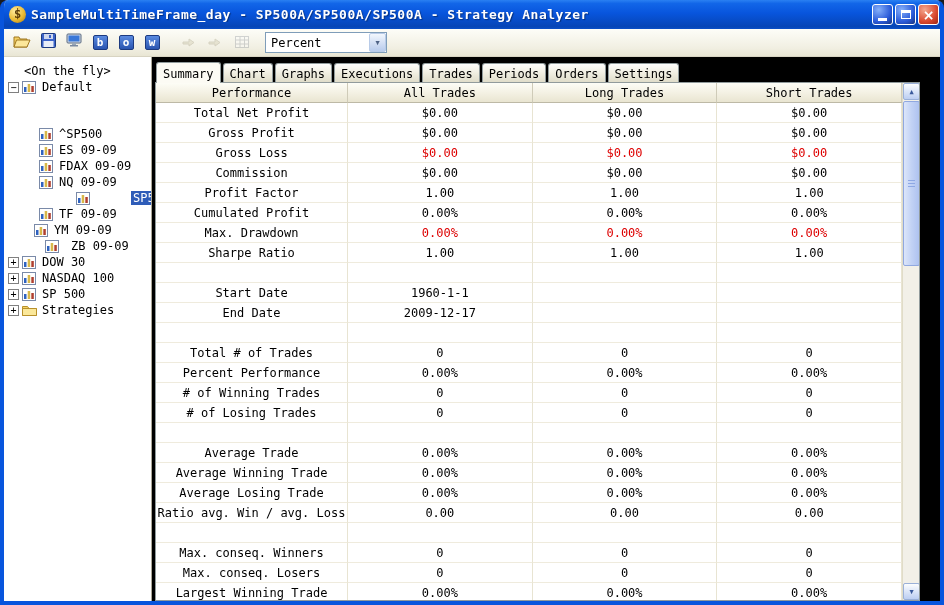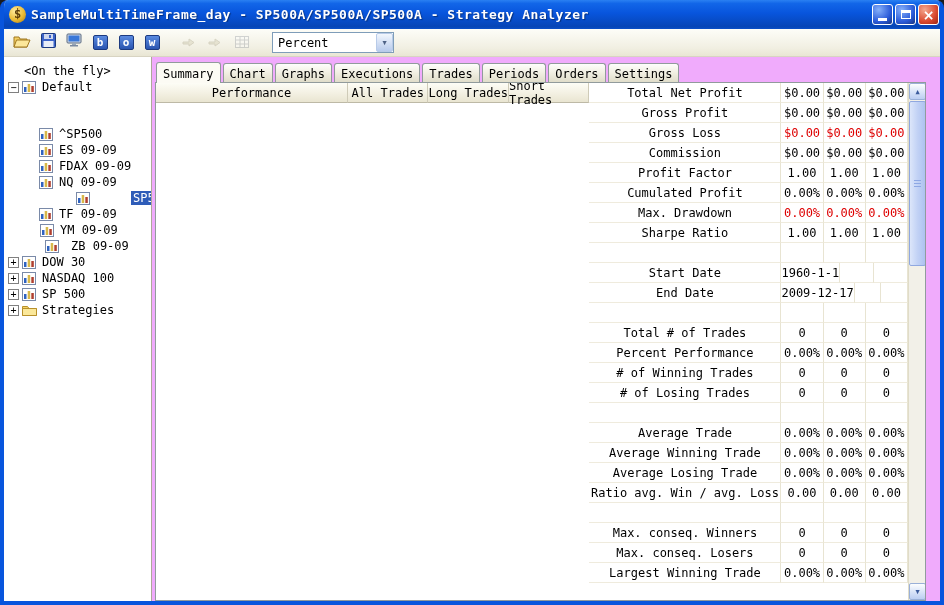--- a/index.html
+++ b/index.html
@@ -31,53 +31,53 @@
   .toolbar{height:28px;flex:none;display:flex;align-items:center;gap:2px;padding:0 0 0 6px;
     background:linear-gradient(180deg,#fdfdf8,#f1efe2 70%,#e9e6d4);border-bottom:1px solid #d8d4c2;}
   .tbtn{width:24px;height:23px;display:flex;align-items:center;justify-content:center;flex:none;}
   .tbtn.disabled{opacity:.35;filter:grayscale(.6);}
   .tbtn-group{display:flex;gap:2px;}
   .letter-icon{width:15px;height:15px;border-radius:2px;border:1px solid #1c3a80;
     background:linear-gradient(180deg,#5a8ae0,#2a55b0);color:#fff;
     font:bold 11px/14px "DejaVu Sans Mono",monospace;text-align:center;display:block;}
   .gap{width:10px;flex:none;}
 
-  .combo{margin-left:16px;width:122px;height:21px;border:1px solid #7f9db9;background:#fff;
+  .combo{margin-left:9px;width:122px;height:21px;border:1px solid #7f9db9;background:#fff;
     display:flex;align-items:center;position:relative;}
   .combo-value{flex:1;font-size:12px;padding-left:5px;color:#000;}
   .combo-arrow{width:17px;height:19px;flex:none;border:1px solid #b8cbe8;border-radius:2px;
     background:linear-gradient(180deg,#f2f7fd,#cfdcf3 60%,#b8cbec);
     color:#4d6185;font-size:7px;display:flex;align-items:center;justify-content:center;margin-right:0px;}
 
   
-  .content{flex:1;display:flex;background:#f0abfc;overflow:hidden;}
+  .content{flex:1;display:flex;background:#000000;overflow:hidden;}
 
   .tree-panel{width:148px;flex:none;background:#fff;border-right:1px solid #aca899;
     padding-top:6px;overflow:hidden;}
   .tree-row{height:16px;display:flex;align-items:center;gap:3px;font-size:12px;color:#000;
     white-space:nowrap;cursor:default;}
   .tree-row.selected .tree-label{background:var(--selection,#316ac5);color:#fff;padding:0 2px;}
   .expander{width:11px;height:11px;flex:none;border:1px solid #808080;background:#fff;
     font:10px/9px "DejaVu Sans Mono",monospace;text-align:center;color:#000;}
   .expander.hidden{visibility:hidden;}
   .tree-icon{width:15px;height:13px;flex:none;display:flex;align-items:center;}
   .tree-label{padding:0 2px;}
 
-  .main{flex:1;display:flex;flex-direction:column;padding:4px 14px 0 3px;overflow:hidden;}
+  .main{flex:1;display:flex;flex-direction:column;padding:4px 20px 0 3px;overflow:hidden;}
 
   
   .tabstrip{height:21px;flex:none;display:flex;align-items:flex-end;padding-left:1px;position:relative;z-index:2;}
   .tab{height:19px;padding:3px 6px 2px;margin-right:2px;font-size:12px;color:#000;
     border:1px solid #919b9c;border-bottom:none;border-radius:3px 3px 0 0;
     background:linear-gradient(180deg,#fefefc,#f2f0e4 45%,#e0ddca);white-space:nowrap;}
   .tab.active{height:21px;background:#fcfbf4;margin-bottom:-1px;padding-top:4px;position:relative;z-index:3;}
 
   
   .grid-wrap{flex:1;display:flex;border:1px solid #919b9c;background:#fff;overflow:hidden;}
-  .grid{flex:1;overflow:hidden;display:flex;flex-direction:row;}
+  .grid{flex:1;overflow:hidden;display:flex;flex-direction:column;}
   .grid-header{display:flex;flex:none;height:20px;}
   .hcell{height:20px;display:flex;align-items:center;justify-content:center;font-size:12px;color:#000;
     background:linear-gradient(180deg,#fdfdf6,#f3f0e2 55%,#e9e5d1);
     border-right:1px solid #cfcbb8;border-bottom:1px solid #bdb9a6;}
   .grid-body{flex:1;overflow:hidden;text-align:right;}
   .grid-row{display:flex;height:20px;}
   .cell{height:20px;display:flex;align-items:center;justify-content:center;font-size:12px;color:#000;
     background:#fff;border-right:1px solid #e8e4d2;border-bottom:1px solid #efebdd;white-space:nowrap;}
   .cell.neg{color:var(--negative,#dd0000);}
   .c0{width:192px;flex:none;}
@@ -257,21 +257,21 @@
           <span class="tree-icon">
             <svg width="14" height="13" viewBox="0 0 14 13">
               <rect x="0.5" y="0.5" width="13" height="12" fill="#fff" stroke="#7a8aa8"></rect>
               <rect x="2" y="6" width="2.5" height="5" fill="#2f62c0"></rect>
               <rect x="5.7" y="3" width="2.5" height="8" fill="#d8b84a"></rect>
               <rect x="9.3" y="5" width="2.5" height="6" fill="#b04030"></rect>
             </svg>
           </span>
           <span class="tree-label">TF 09-09</span>
         </div>
-        <div class="tree-row" style="padding-left: 22px;">
+        <div class="tree-row" style="padding-left: 16px;">
           <span class="expander hidden"></span>
           <span class="tree-icon">
             <svg width="14" height="13" viewBox="0 0 14 13">
               <rect x="0.5" y="0.5" width="13" height="12" fill="#fff" stroke="#7a8aa8"></rect>
               <rect x="2" y="6" width="2.5" height="5" fill="#2f62c0"></rect>
               <rect x="5.7" y="3" width="2.5" height="8" fill="#d8b84a"></rect>
               <rect x="9.3" y="5" width="2.5" height="6" fill="#b04030"></rect>
             </svg>
           </span>
           <span class="tree-label">YM 09-09</span>

